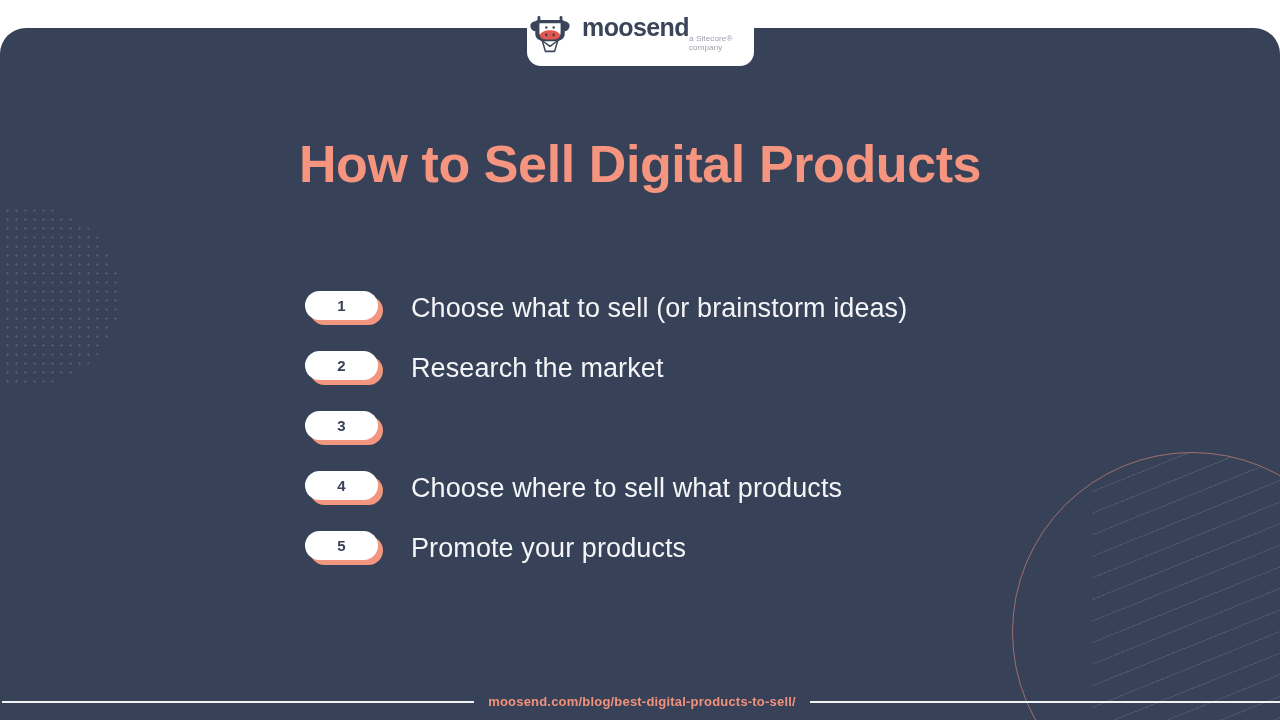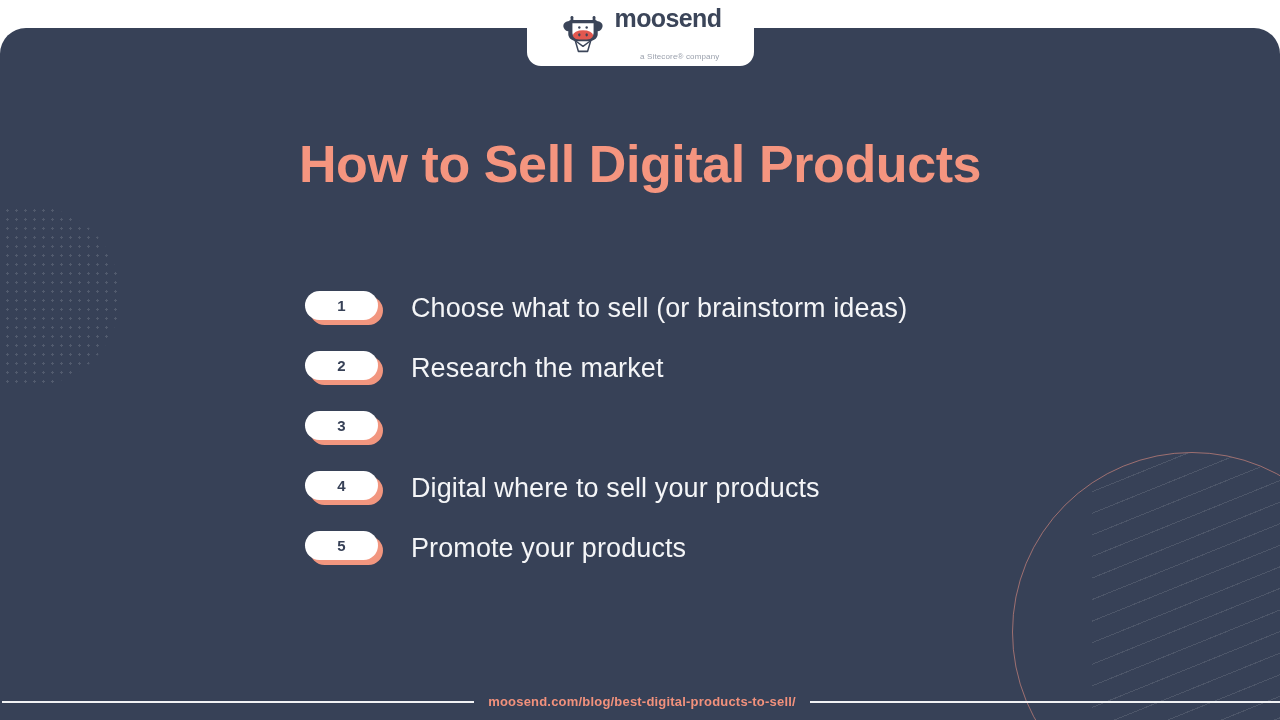--- a/index.html
+++ b/index.html
@@ -79,21 +79,21 @@
     height: 66px;
     background: #ffffff;
     border-radius: 0 0 14px 14px;
     display: flex;
     align-items: center;
     justify-content: center;
     gap: 9px;
     z-index: 10;
   }
   .logo-mark { width: 46px; height: 46px; flex: none; }
-  .logo-words { display: flex; flex-direction: column; align-items: flex-start; }
+  .logo-words { display: flex; flex-direction: row; align-items: flex-start; }
   .logo-wordmark {
     font-size: 25px;
     font-weight: bold;
     color: #3b4559;
     letter-spacing: -0.6px;
     line-height: 1.05;
   }
   .logo-tagline {
     font-size: 8px;
     color: #9aa0ac;
@@ -226,21 +226,21 @@
           <div class="badge-shadow"></div>
           <div class="badge">3</div>
         </div>
       </div>
 
       <div class="step">
         <div class="badge-wrap">
           <div class="badge-shadow"></div>
           <div class="badge">4</div>
         </div>
-        <div class="step-text">Digital where to sell your products</div>
+        <div class="step-text">Choose where to sell what products</div>
       </div>
 
       <div class="step">
         <div class="badge-wrap">
           <div class="badge-shadow"></div>
           <div class="badge">5</div>
         </div>
         <div class="step-text">Promote your products</div>
       </div>
 

